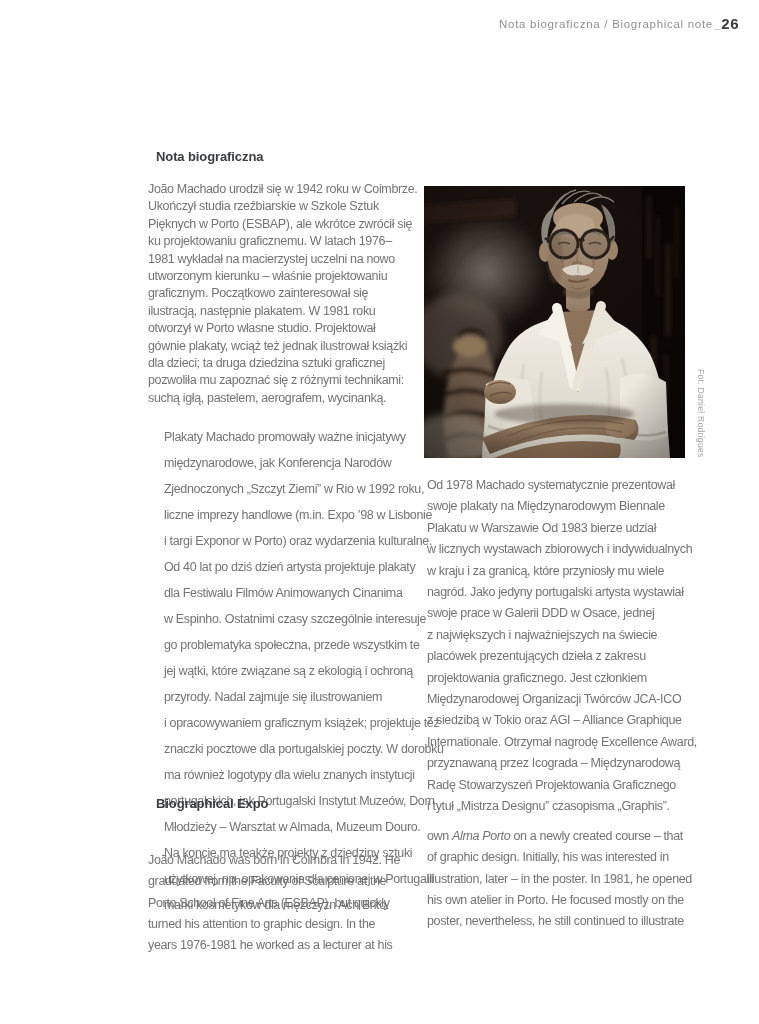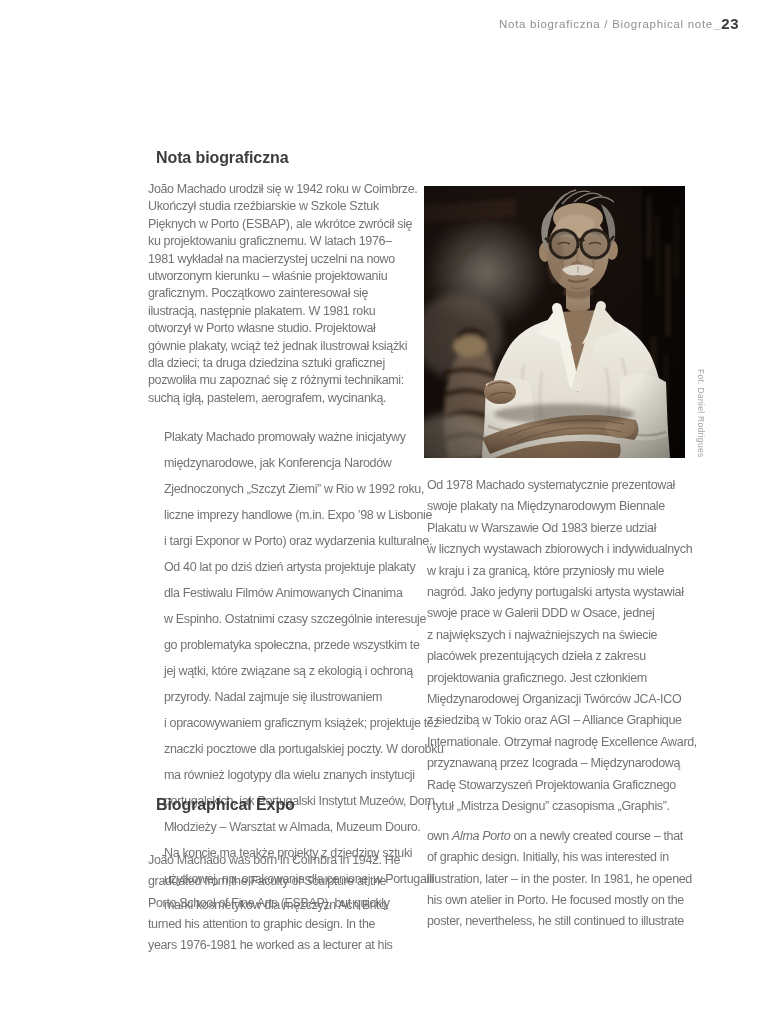--- a/index.html
+++ b/index.html
@@ -8,21 +8,21 @@
     font-family:"Liberation Sans", sans-serif; overflow:hidden;
   }
   .pagehead {
     position:absolute; top:15px; right:20px;
     display:flex; align-items:center; gap:1px;
   }
   .ph-text { font-size:11.5px; letter-spacing:0.7px; color:#8e8f91; }
   .ph-sep  { font-size:11.5px; color:#8e8f91; font-weight:bold; }
   .ph-num  { font-size:15px; font-weight:bold; color:#3b3c3e; letter-spacing:0.5px; }
 
-  .h { position:absolute; margin:0; font-size:16px; font-weight:bold; color:#3b3c3e; letter-spacing:-0.1px;padding-left:8px; }
+  .h { position:absolute; margin:0; font-size:13px; font-weight:bold; color:#3b3c3e; letter-spacing:-0.1px;padding-left:8px; }
   .h-pl { left:148px; top:149px; }
   .h-en { left:148px; top:796px; }
 
   .body {
     position:absolute; margin:0; white-space:pre-line;
     font-size:12.5px; color:#737373; letter-spacing:-0.35px;
   }
   .p1  { left:148px; top:181px; width:300px; line-height:17.4px; }
   .p2  { left:164px; top:424px; width:300px; line-height:26px; }
   .plr { left:427px; top:475px; width:305px; line-height:21.4px; }
@@ -39,21 +39,21 @@
   }
 </style>
 </head>
 <body>
 
 <div class="page">
 
   <header class="pagehead">
     <span class="ph-text">Nota biograficzna / Biographical note</span>
     <span class="ph-sep">_</span>
-    <span class="ph-num">23</span>
+    <span class="ph-num">26</span>
   </header>
 
   <h3 class="h h-pl">Nota biograficzna</h3>
 
   <p class="body p1">João Machado urodził się w 1942 roku w Coimbrze.
 Ukończył studia rzeźbiarskie w Szkole Sztuk
 Pięknych w Porto (ESBAP), ale wkrótce zwrócił się
 ku projektowaniu graficznemu. W latach 1976–
 1981 wykładał na macierzystej uczelni na nowo
 utworzonym kierunku – właśnie projektowaniu

